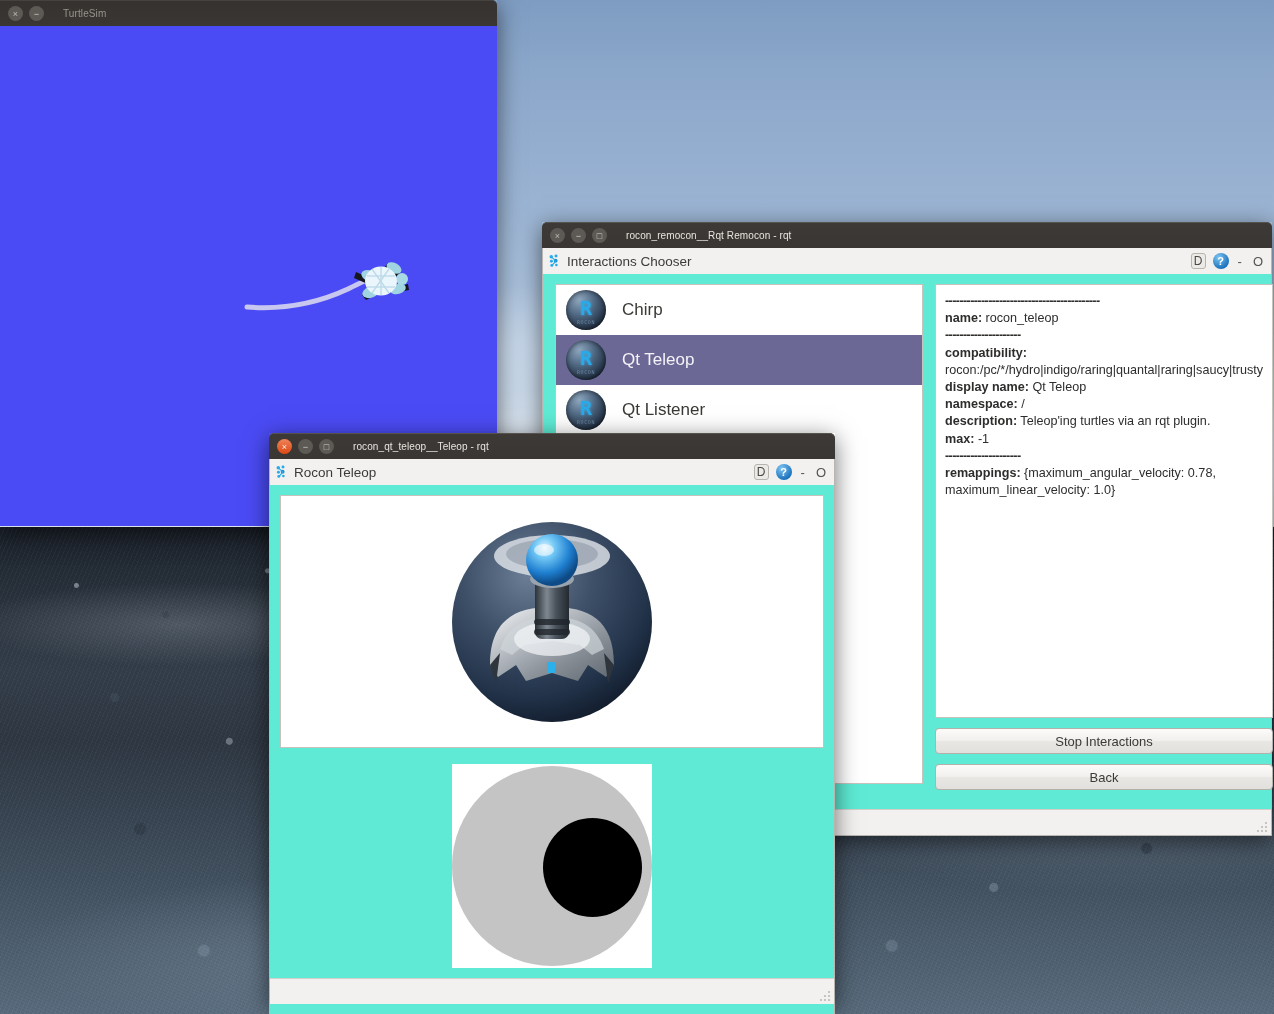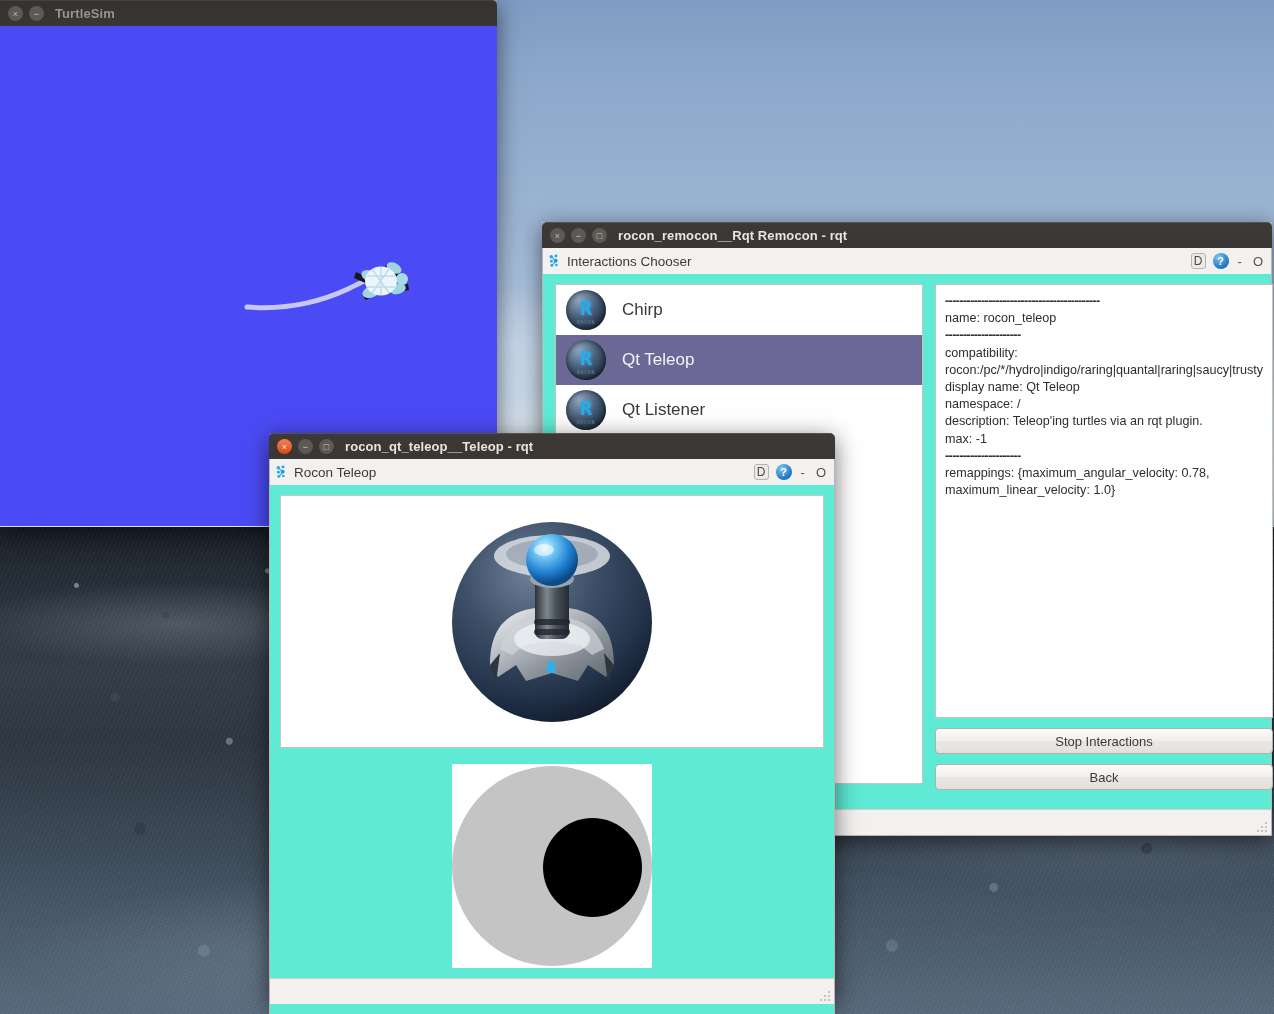--- a/index.html
+++ b/index.html
@@ -92,22 +92,22 @@
   }
   .titlebar.active { background-color: #3c3936; }
   .titlebar.inactive { background-color: #35322f; border-top-color: #46433f; }
   .wbtn { width: 15px; height: 15px; border-radius: 50%; position: relative;
           display: flex; align-items: center; justify-content: center;
           font-size: 9px; color: #f3efe9; flex: 0 0 auto; }
   .wbtn.close { background: linear-gradient(to bottom,#f0825a,#dd4814); }
   .wbtn.close.off { background: #5d5954; color: #bdb8b2; }
   .wbtn.min, .wbtn.max { background: #5d5954; color: #d6d1cb; }
   .wtitle {
-    font-size: 13px; font-weight: bold; color: #e8e4de;
-    margin-left: 5px; letter-spacing: .1px; white-space: nowrap;
+    font-size: 10px; font-weight: normal; color: #e8e4de;
+    margin-left: 13px; letter-spacing: .1px; white-space: nowrap;
   }
   .wtitle.inactive { color: #98938c; }
   .wbody { background: #5eead4; }
 
   
   .plugin-bar {
     height: 26px; display: flex; align-items: center;
     padding: 0 6px 0 6px; background: #f2f1f0;
   }
   .plugin-title { font-size: 13.5px; color: #3c3b37; margin-left: 4px; }
@@ -166,21 +166,21 @@
     position: absolute; left: 50%; bottom: 5px; transform: translateX(-50%);
     font-size: 5px; letter-spacing: .6px; color: #6b86a3;
     font-family: "DejaVu Sans Mono", monospace;
   }
   .detail-pane {
     flex: 1 1 auto; background: #ffffff; border: 1px solid #c6c2bc;
     height: 410px; padding: 8px 9px; overflow: hidden;
     font-size: 12.6px; line-height: 17.2px; color: #2e2d2b;
     word-wrap: break-word;
   }
-  .detail-pane b { font-weight: normal; }
+  .detail-pane b { font-weight: bold; }
   .detail-rule { letter-spacing: -0.6px; font-weight: bold; color: #2e2d2b; }
   .detail-right-col { flex: 1 1 auto; display: flex; flex-direction: column; }
   .rq-btn {
     margin-top: 10px; height: 26px; border: 1px solid #b4b0aa; border-radius: 4px;
     background: linear-gradient(to bottom, #fcfbfa 0%, #f2f0ee 48%, #e9e7e4 52%, #e2e0dc 100%);
     font-size: 13px; color: #3b3a37; display: flex; align-items: center; justify-content: center;
   }
   .statusbar {
     height: 26px; border-top: 1px solid #d3d0cb; position: relative;
     background: #f2f1f0;

